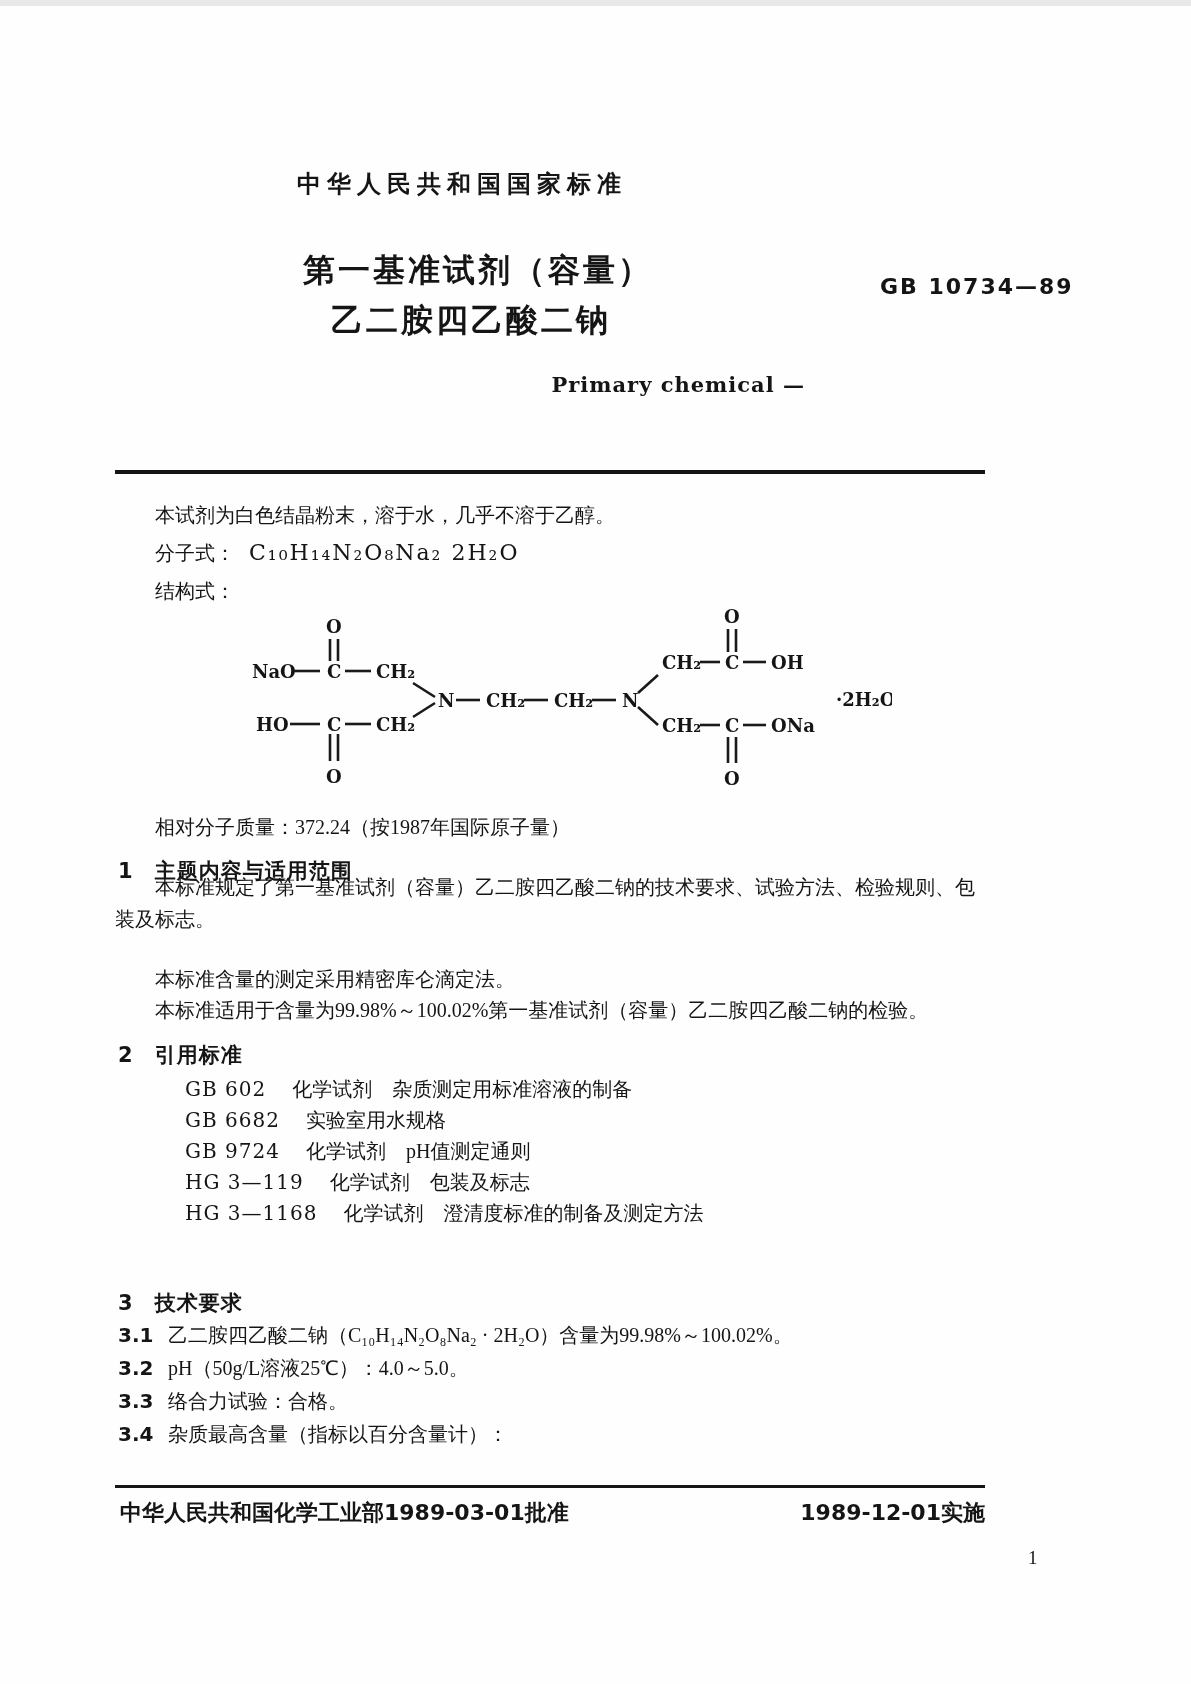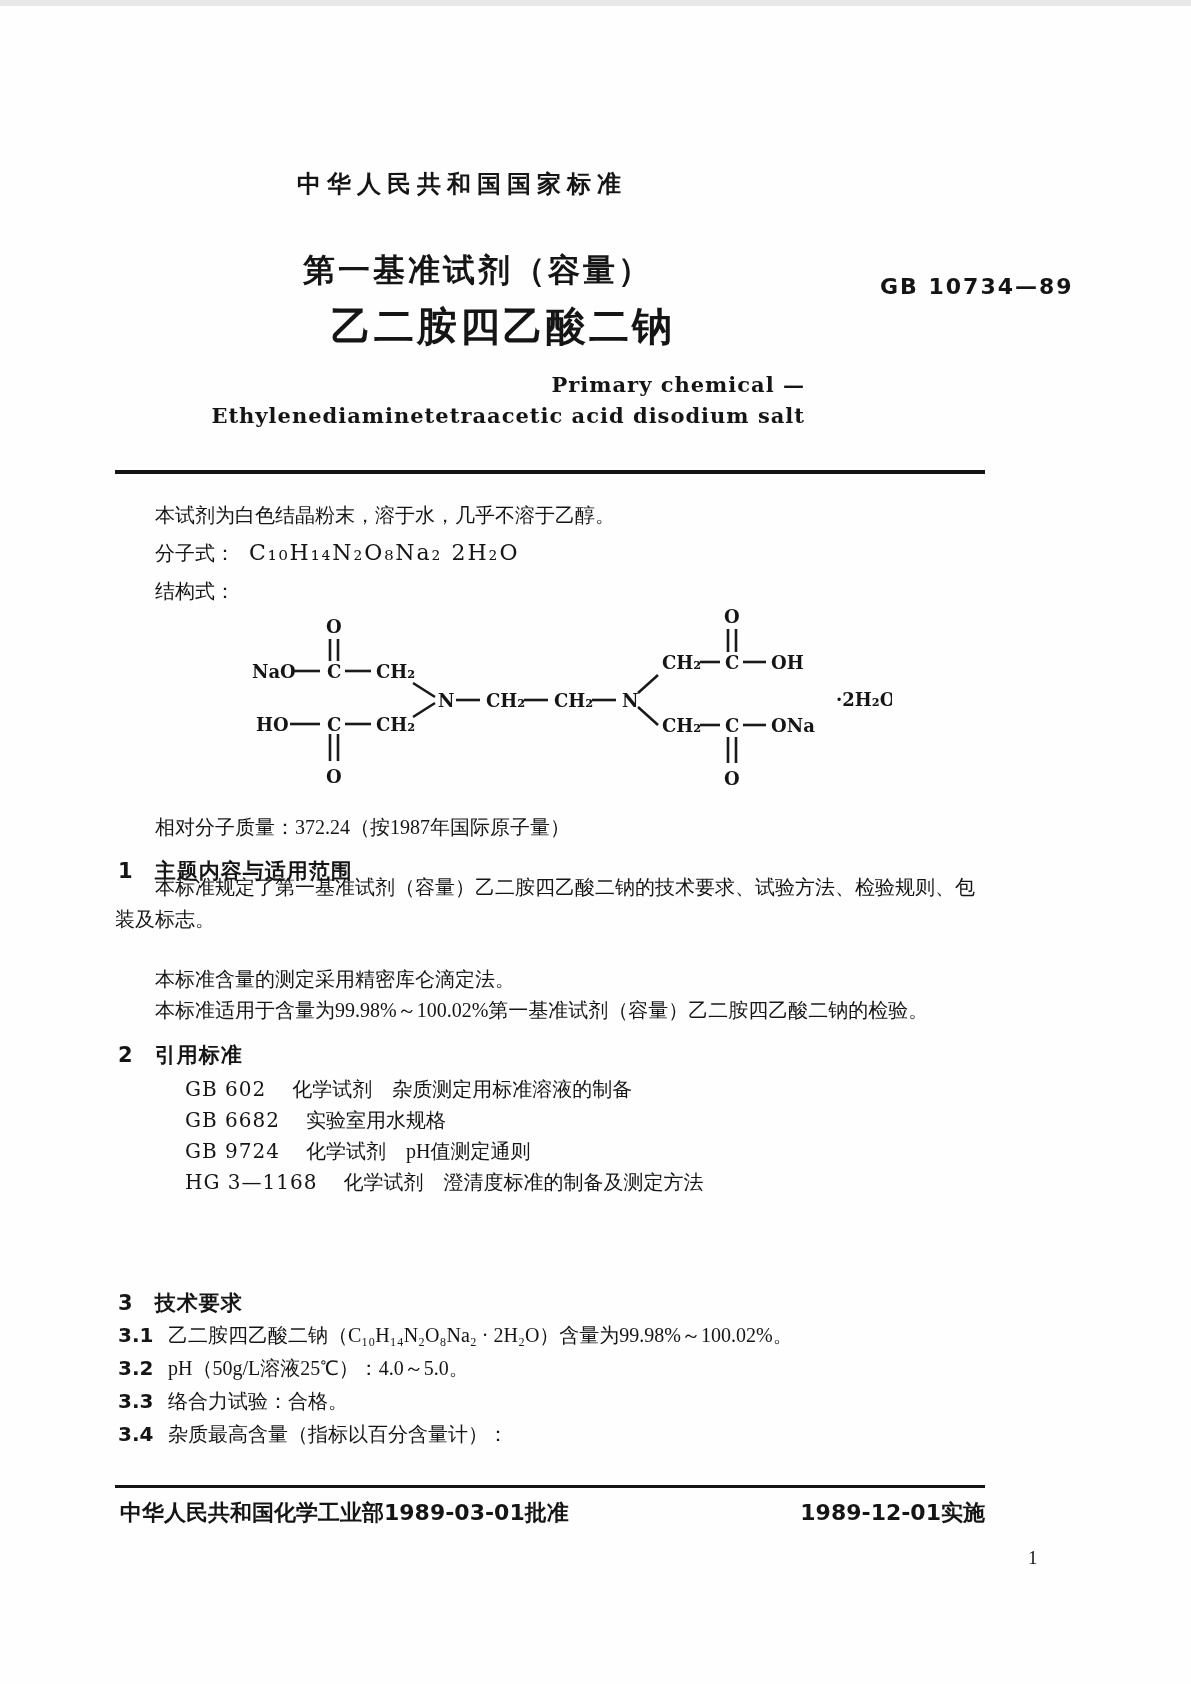--- a/index.html
+++ b/index.html
@@ -20,21 +20,21 @@
     font-family:"DejaVu Sans", sans-serif;
   }
   .title-cn1{
     left:303px;top:243px;
     font-size:32px;font-weight:bold;
     letter-spacing:3px;
     font-family:"DejaVu Sans", sans-serif;
   }
   .title-cn2{
     left:331px;top:293px;
-    font-size:40px;font-weight:bold;
+    font-size:32px;font-weight:bold;
     letter-spacing:3px;
     font-family:"DejaVu Sans", sans-serif;
   }
   .std-code{
     left:880px;top:268px;
     font-size:22px;font-weight:bold;
     letter-spacing:2px;
     font-family:"DejaVu Sans", sans-serif;
   }
   .title-en{
@@ -104,21 +104,20 @@
 <div class="page">
 
   <div class="abs std-label">中华人民共和国国家标准</div>
 
   <div class="abs title-cn1">第一基准试剂（容量）</div>
   <div class="abs title-cn2">乙二胺四乙酸二钠</div>
   <div class="abs std-code">GB 10734—89</div>
 
   <div class="abs title-en">
     <div>Primary chemical —</div>
-    <div>Ethylenediaminetetraacetic acid disodium salt</div>
   </div>
 
   <div class="abs rule rule-top"></div>
 
   <div class="abs body-text intro-desc">本试剂为白色结晶粉末，溶于水，几乎不溶于乙醇。</div>
 
   <div class="abs body-text formula-line">
     <span>分子式：</span><span class="formula">C₁₀H₁₄N₂O₈Na₂ 2H₂O</span>
   </div>
 
@@ -196,20 +195,23 @@
     <div class="ref-row">
       <span class="ref-code">GB 602</span><span class="ref-title">化学试剂　杂质测定用标准溶液的制备</span>
     </div>
     <div class="ref-row">
       <span class="ref-code">GB 6682</span><span class="ref-title">实验室用水规格</span>
     </div>
     <div class="ref-row">
       <span class="ref-code">GB 9724</span><span class="ref-title">化学试剂　pH值测定通则</span>
     </div>
     <div class="ref-row">
+      <span class="ref-code">HG 3—119</span><span class="ref-title">化学试剂　包装及标志</span>
+    </div>
+    <div class="ref-row">
       <span class="ref-code">HG 3—1168</span><span class="ref-title">化学试剂　澄清度标准的制备及测定方法</span>
     </div>
   </div>
 
   <div class="abs sec-heading sec3-head">
     <span class="sec-num">3</span><span class="sec-title">技术要求</span>
   </div>
 
   <div class="abs req">
     <div class="req-row">

